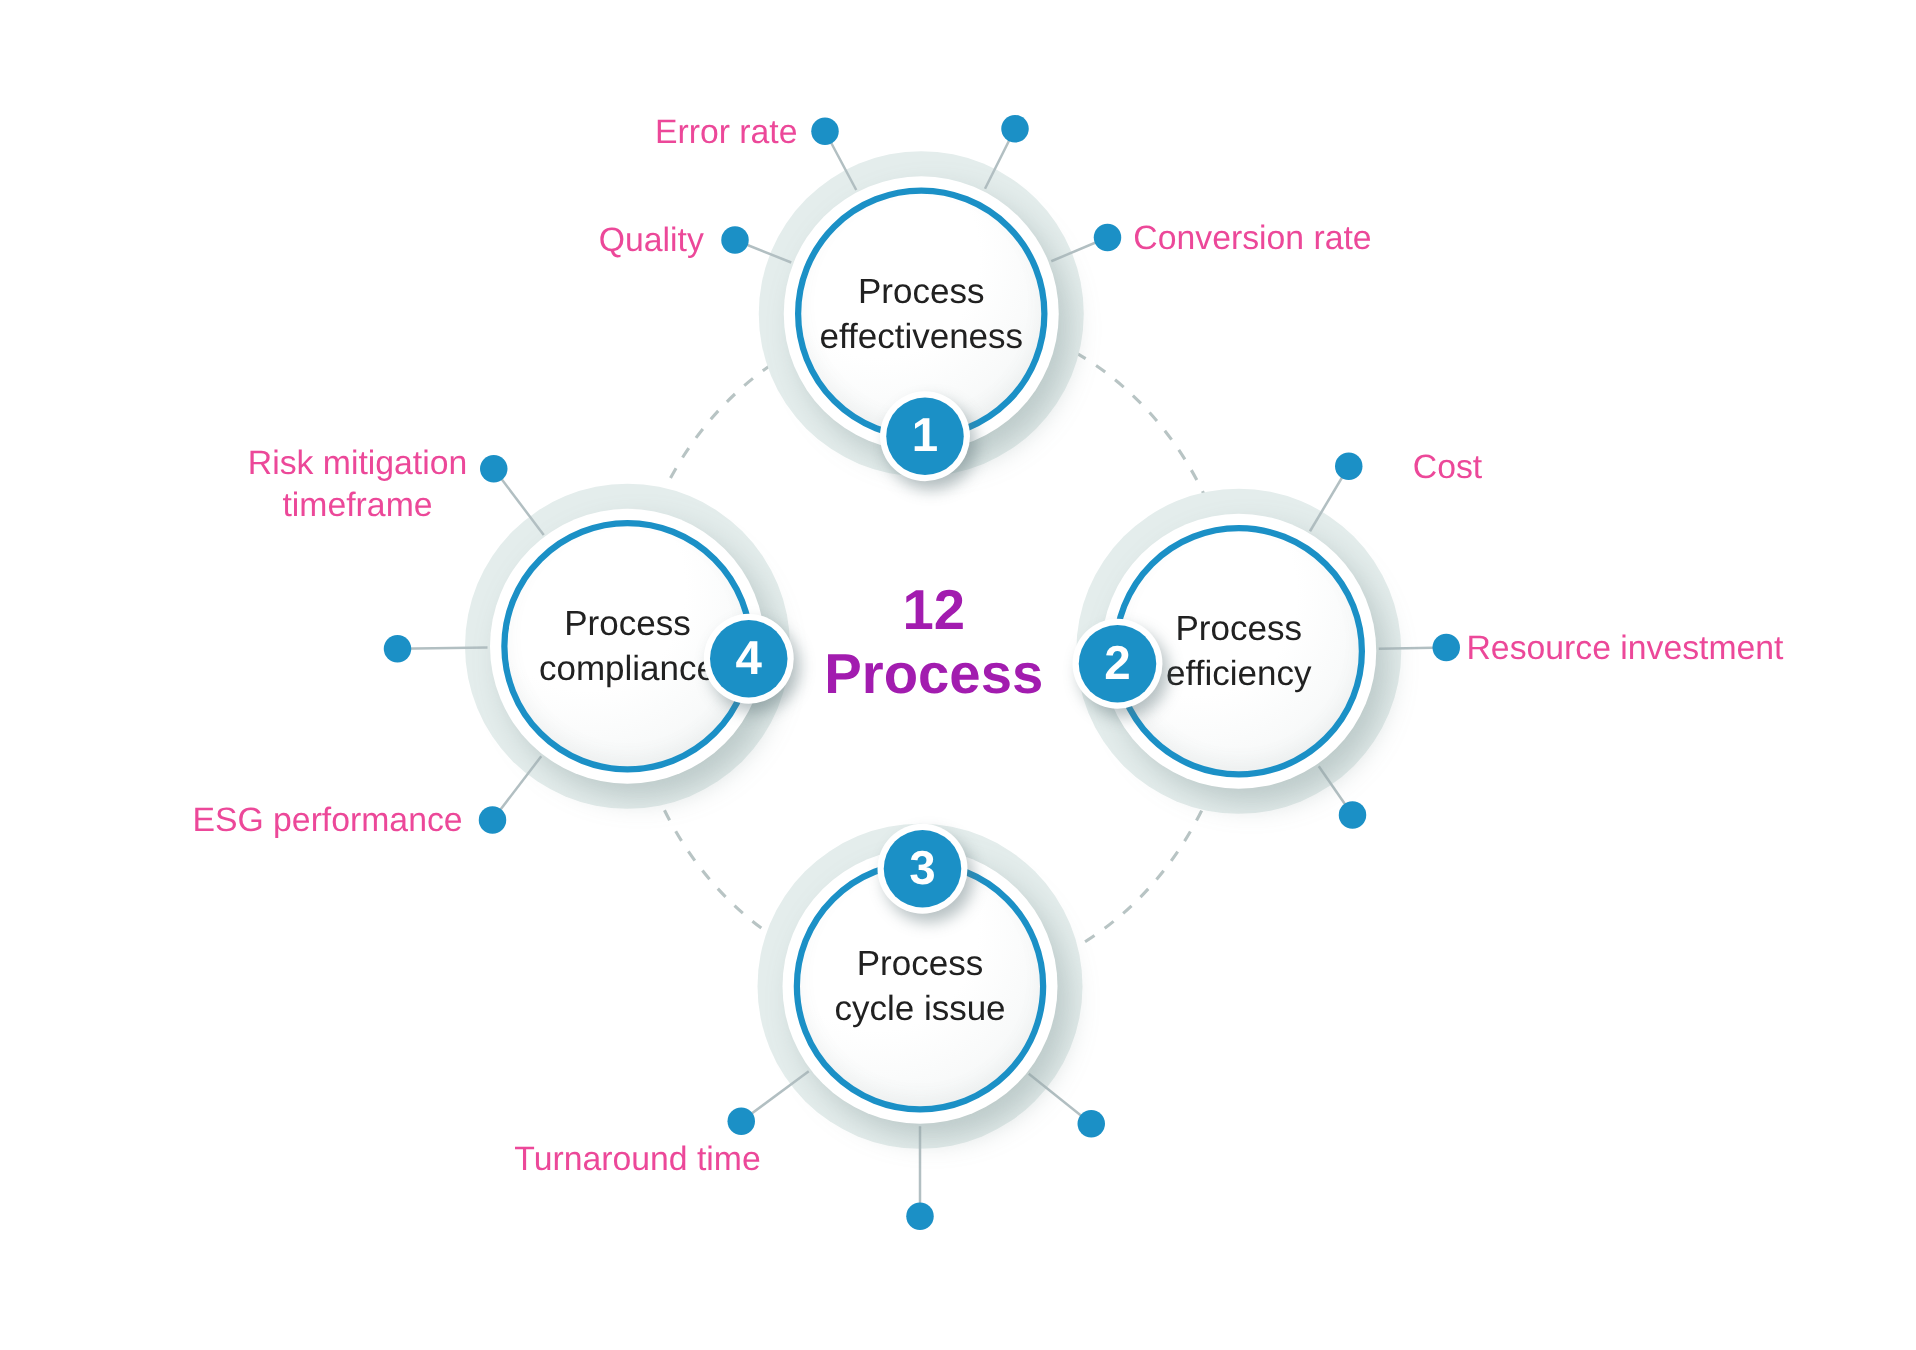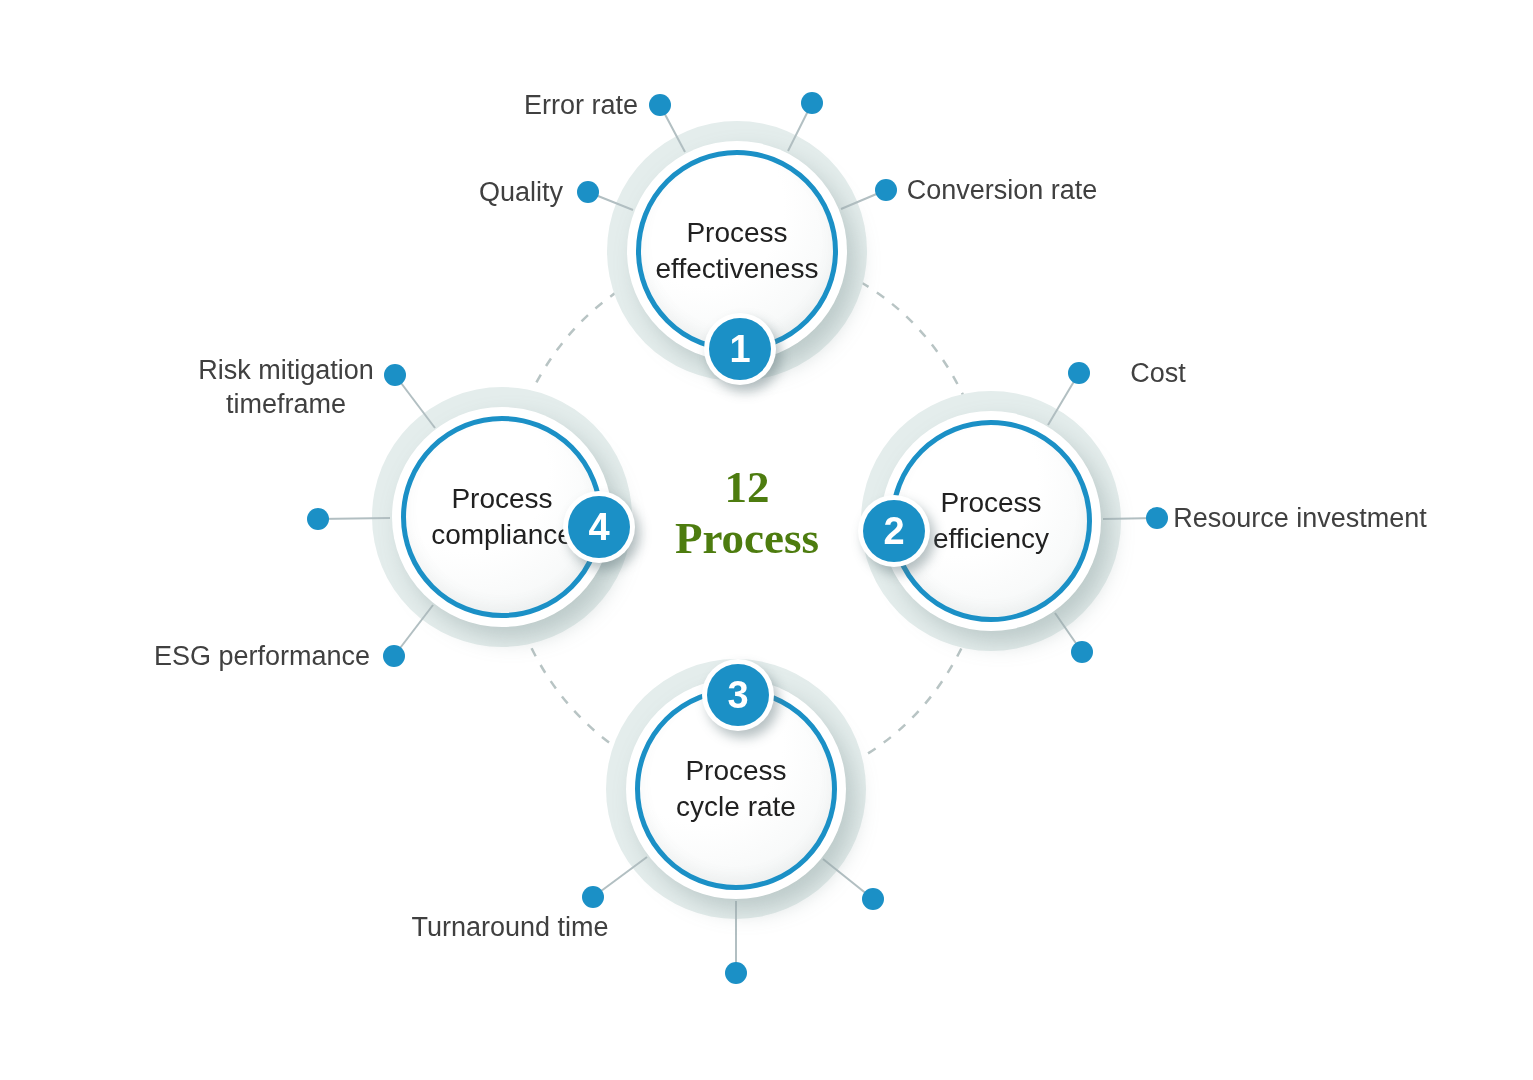--- a/index.html
+++ b/index.html
@@ -42,29 +42,28 @@
   }
   .badge-inner{
     position:absolute;left:5px;top:5px;width:62px;height:62px;border-radius:50%;
     background:var(--accent,#1b90c6);display:flex;align-items:center;justify-content:center;
     color:#ffffff;font-size:38px;font-weight:700;
   }
 
   
   .center-title{
     position:absolute;left:747px;top:513px;transform:translate(-50%,-50%);
-    text-align:center;font-size:45px;line-height:51px;font-weight:700;color:#4d7c0f;
+    text-align:center;font-size:45px;line-height:51px;font-weight:700;color:#a21caf;
     white-space:nowrap;
-    font-family:Liberation Serif, serif;
   }
 
   
   .kpi{
     position:absolute;transform:translate(-50%,-50%);
-    font-size:27px;line-height:34px;color:#404040;white-space:nowrap;text-align:center;
+    font-size:27px;line-height:34px;color:#ec4899;white-space:nowrap;text-align:center;
   }
 
   
   .kpi-error-rate{left:581px;top:105px;}
   .kpi-customer-satisfaction{left:973px;top:103px;}
   .kpi-quality{left:521px;top:192px;}
   .kpi-conversion-rate{left:1002px;top:190px;}
   .kpi-cost{left:1158px;top:373px;}
   .kpi-resource-efficiency{left:1300px;top:518px;}
   .kpi-return-on-investment{left:1238px;top:652px;}
@@ -143,21 +142,21 @@
       <span>Process</span><br>
       <span>efficiency</span>
     </div>
   </div>
 
   <div class="node node-3">
     <div class="disc"></div>
     <div class="ring"></div>
     <div class="node-title">
       <span>Process</span><br>
-      <span>cycle rate</span>
+      <span>cycle issue</span>
     </div>
   </div>
 
   <div class="node node-4">
     <div class="disc"></div>
     <div class="ring"></div>
     <div class="node-title">
       <span>Process</span><br>
       <span>compliance</span>
     </div>

